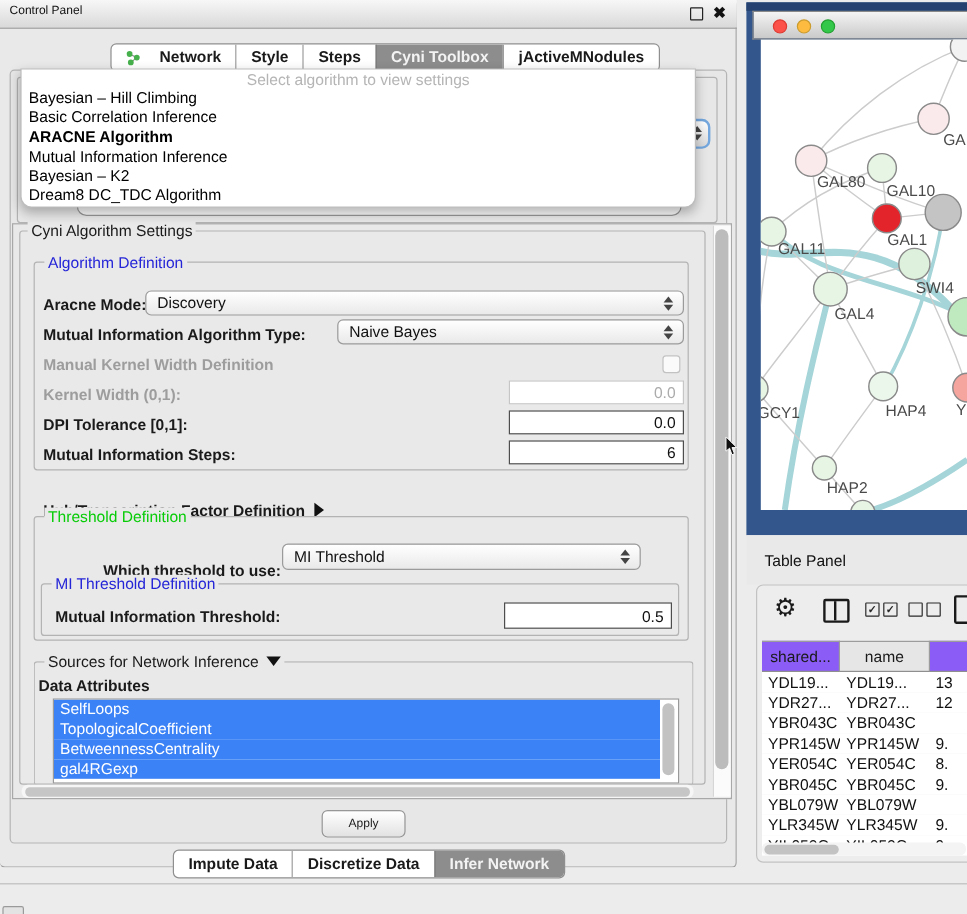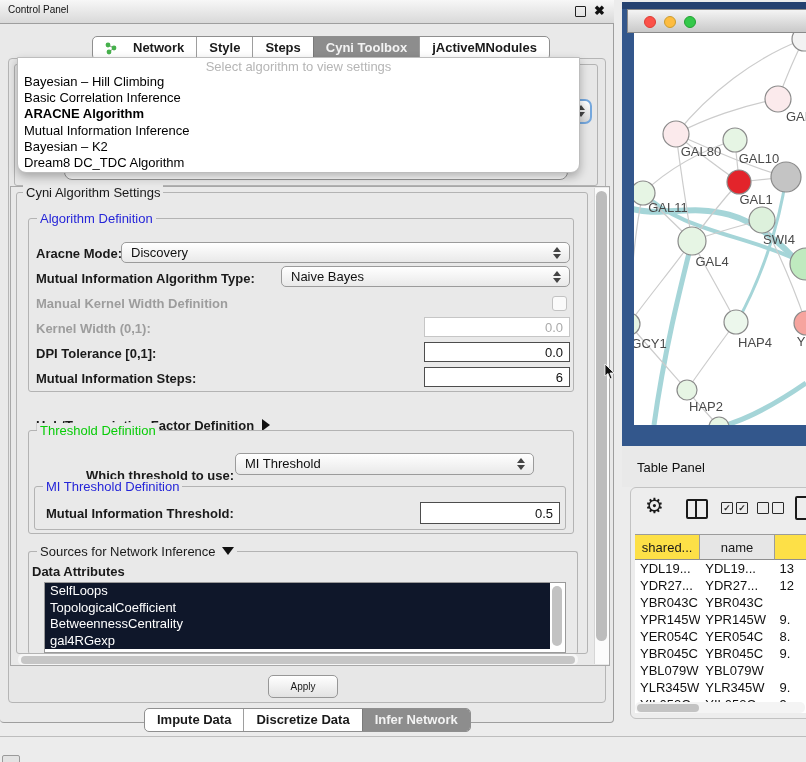--- a/index.html
+++ b/index.html
@@ -59,21 +59,21 @@
   .tfield span{position:absolute;right:6px;top:2px;font-size:13px;color:#111;}
   .tfield.disabled{border:1px solid #c6c6c6;}
   .tfield.disabled span{color:#ababab;}
   .checkbox{position:absolute;width:13px;height:13px;border:1px solid #c2c2c2;border-radius:3px;background:#fafafa;}
   .tri-right{display:inline-block;width:0;height:0;border-top:6px solid transparent;border-bottom:6px solid transparent;
       border-left:8px solid #111;vertical-align:-1px;margin-left:8px;}
   .tri-down{display:inline-block;width:0;height:0;border-left:6px solid transparent;border-right:6px solid transparent;
       border-top:8px solid #111;vertical-align:1px;margin-left:6px;}
   .listbox{left:44px;top:582px;width:522px;height:71px;background:#fff;border:1px solid #9a9a9a;
       box-sizing:border-box;overflow:hidden;}
-  .li-sel{height:16.5px;line-height:16.5px;padding-left:5px;background:#0f172a;color:#fff;
+  .li-sel{height:16.5px;line-height:16.5px;padding-left:5px;background:#3b82f6;color:#fff;
       font-size:13px;width:calc(100% - 20px);white-space:nowrap;}
   .list-vthumb{position:absolute;right:3px;top:3px;width:10px;height:60px;background:#c2c2c2;border-radius:5px;}
   .hsb{left:18px;top:654px;width:560px;height:11px;background:#f6f6f6;border-radius:5px;}
   .hsb-thumb{left:21px;top:656px;width:554px;height:8px;background:#c6c6c6;border-radius:4px;}
   .apply{left:268px;top:675px;width:70px;height:23px;background:linear-gradient(#ffffff,#e2e2e2);
       border:1px solid #979797;border-radius:5px;text-align:center;line-height:22px;font-size:10px;box-sizing:border-box;}
   
   .netwin{left:622px;top:2px;width:184px;height:444px;background:#33578c;}
   .nw-dark{left:622px;top:2px;width:184px;height:7px;background:#24416f;}
   .nw-titlebar{left:627px;top:9px;width:179px;height:24px;background:linear-gradient(#f4f4f4,#c9c9c9);
@@ -91,21 +91,21 @@
   .ck{position:absolute;top:14px;width:10px;height:10px;border:1.5px solid #2a2a2a;border-radius:1px;
       font-size:9px;line-height:10px;text-align:center;color:#2a2a2a;font-weight:bold;}
   .page-ico{position:absolute;left:164px;top:8px;width:16px;height:20px;border:2px solid #1a1a1a;border-radius:2px;background:#ededed;}
   .tbl{position:absolute;left:4px;top:46px;width:176px;}
   .tr{display:flex;height:17px;background:#fff;}
   .th{display:flex;height:26px;}
   .th .td{line-height:26px;text-align:center;font-size:13px;border-right:1px solid #9c9c9c;
       border-bottom:1px solid #8f8f8f;border-top:1px solid #9c9c9c;box-sizing:border-box;}
   .tr .td{line-height:17px;font-size:13px;padding-left:5px;box-sizing:border-box;white-space:nowrap;overflow:hidden;color:#111;}
   .c1{width:72px;} .c2{width:82px;} .c3{width:40px;}
-  .th .hd-blue{background:#fde047;} .th .hd-gray{background:#e6e6e6;}
+  .th .hd-blue{background:#8b5cf6;} .th .hd-gray{background:#e6e6e6;}
   .tp-hsb{position:absolute;left:4px;top:214px;width:170px;height:11px;background:#f4f4f4;border-radius:5px;}
   .tp-hsb i{position:absolute;left:2px;top:1.5px;width:62px;height:8px;background:#c3c3c3;border-radius:4px;}
   .bottom-line{left:0;top:736px;width:806px;height:1px;background:#bdbdbd;}
   .corner-frag{left:2px;top:755px;width:16px;height:10px;border:1px solid #9a9a9a;background:#e3e3e3;border-radius:2px;}
   .cursor{left:604px;top:364px;width:12px;height:16px;z-index:9;}
 </style>
 </head>
 <body>
 
 <div id="app">

